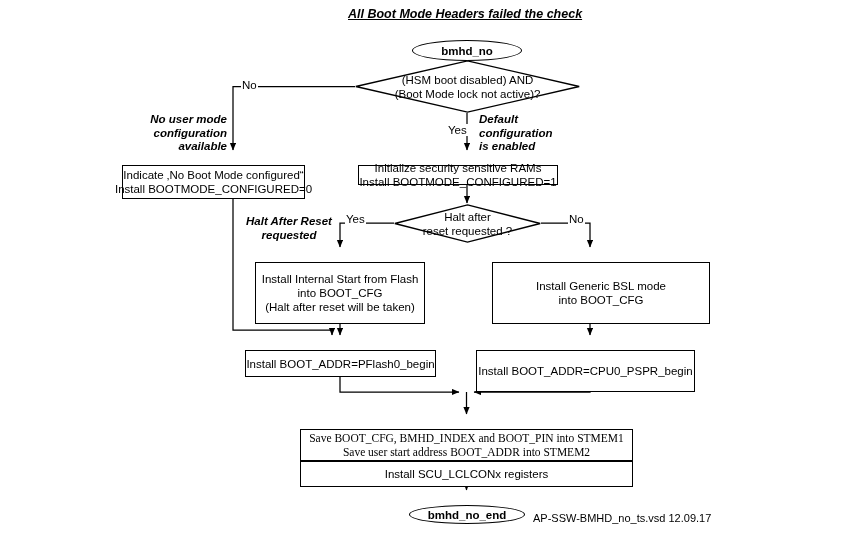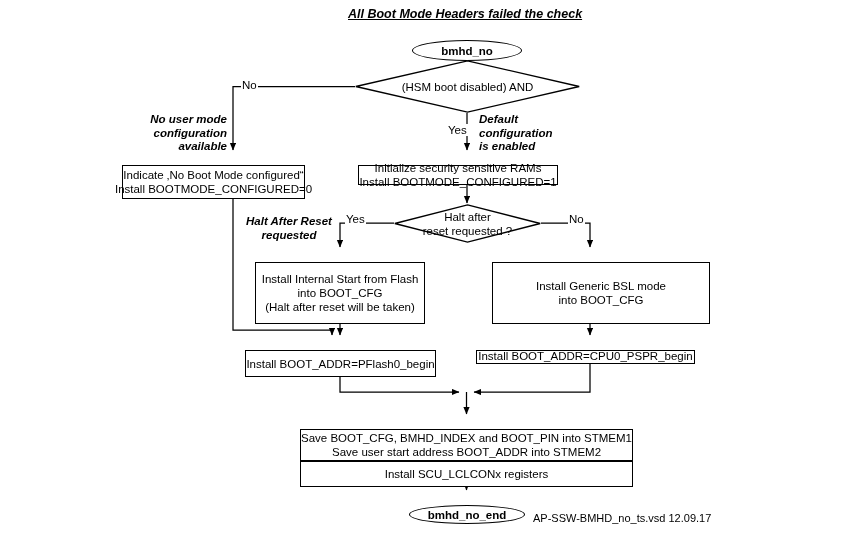--- a/index.html
+++ b/index.html
@@ -144,20 +144,21 @@
   <div class="node terminator" style="left:412px; top:26px; width:110px; height:21px;">
     <span>bmhd_no</span>
   </div>
 
   <div class="diamond-wrap" style="left:355px; top:60px; width:225px; height:53px;">
     <svg width="225" height="53" viewBox="0 0 225 53">
       <polygon points="112.5,0.8 224.2,26.5 112.5,52.2 0.8,26.5" fill="#ffffff" stroke="#000" stroke-width="1.3"></polygon>
     </svg>
     <div class="diamond-label">
       <span>(HSM boot disabled) AND</span>
+      <span>(Boot Mode lock not active)?</span>
     </div>
   </div>
 
   <div class="edge-label" style="left:241px; top:79px;">No</div>
   <div class="edge-label" style="left:447px; top:124px;">Yes</div>
 
   <div class="caption" style="left:133px; top:113px; width:94px; text-align:right;">
     <div>No user mode</div>
     <div>configuration</div>
     <div>available</div>
@@ -205,25 +206,25 @@
 
   <div class="node box" style="left:492px; top:248px; width:218px; height:62px;">
     <span>Install Generic BSL mode</span>
     <span>into BOOT_CFG</span>
   </div>
 
   <div class="node box" style="left:245px; top:336px; width:191px; height:27px;">
     <span>Install BOOT_ADDR=PFlash0_begin</span>
   </div>
 
-  <div class="node box" style="left:476px; top:336px; width:219px; height:14px;justify-content:flex-end;">
+  <div class="node box" style="left:476px; top:336px; width:219px; height:42px;">
     <span>Install BOOT_ADDR=CPU0_PSPR_begin</span>
   </div>
 
-  <div class="node box" style="left:300px; top:415px; width:333px; height:32px;">
+  <div class="node box" style="left:300px; top:415px; width:333px; height:32px;font-family:Liberation Serif, serif;">
     <span>Save BOOT_CFG, BMHD_INDEX and BOOT_PIN into STMEM1</span>
     <span>Save user start address BOOT_ADDR into STMEM2</span>
   </div>
 
   <div class="node box" style="left:300px; top:446.7px; width:333px; height:26px;">
     <span>Install SCU_LCLCONx registers</span>
   </div>
 
   <div class="node terminator" style="left:409px; top:491px; width:116px; height:19px;">
     <span>bmhd_no_end</span>

